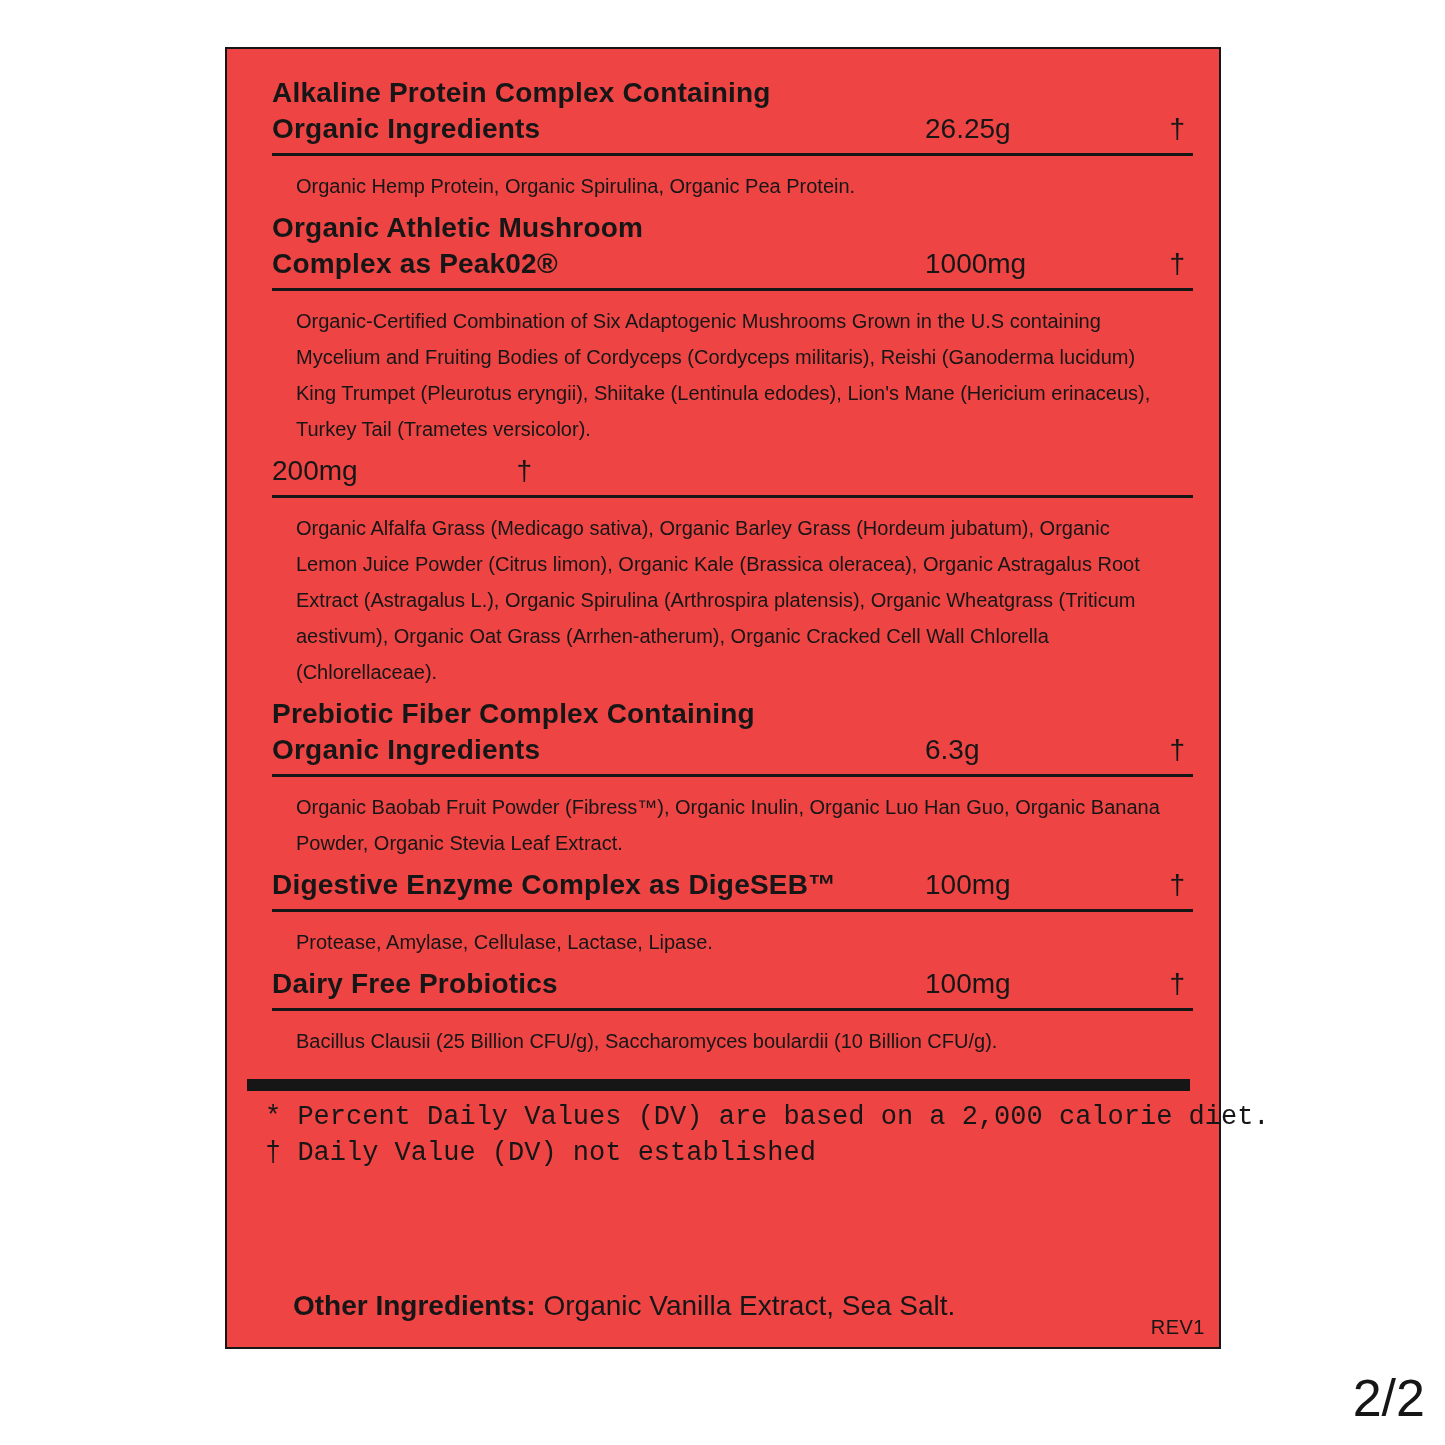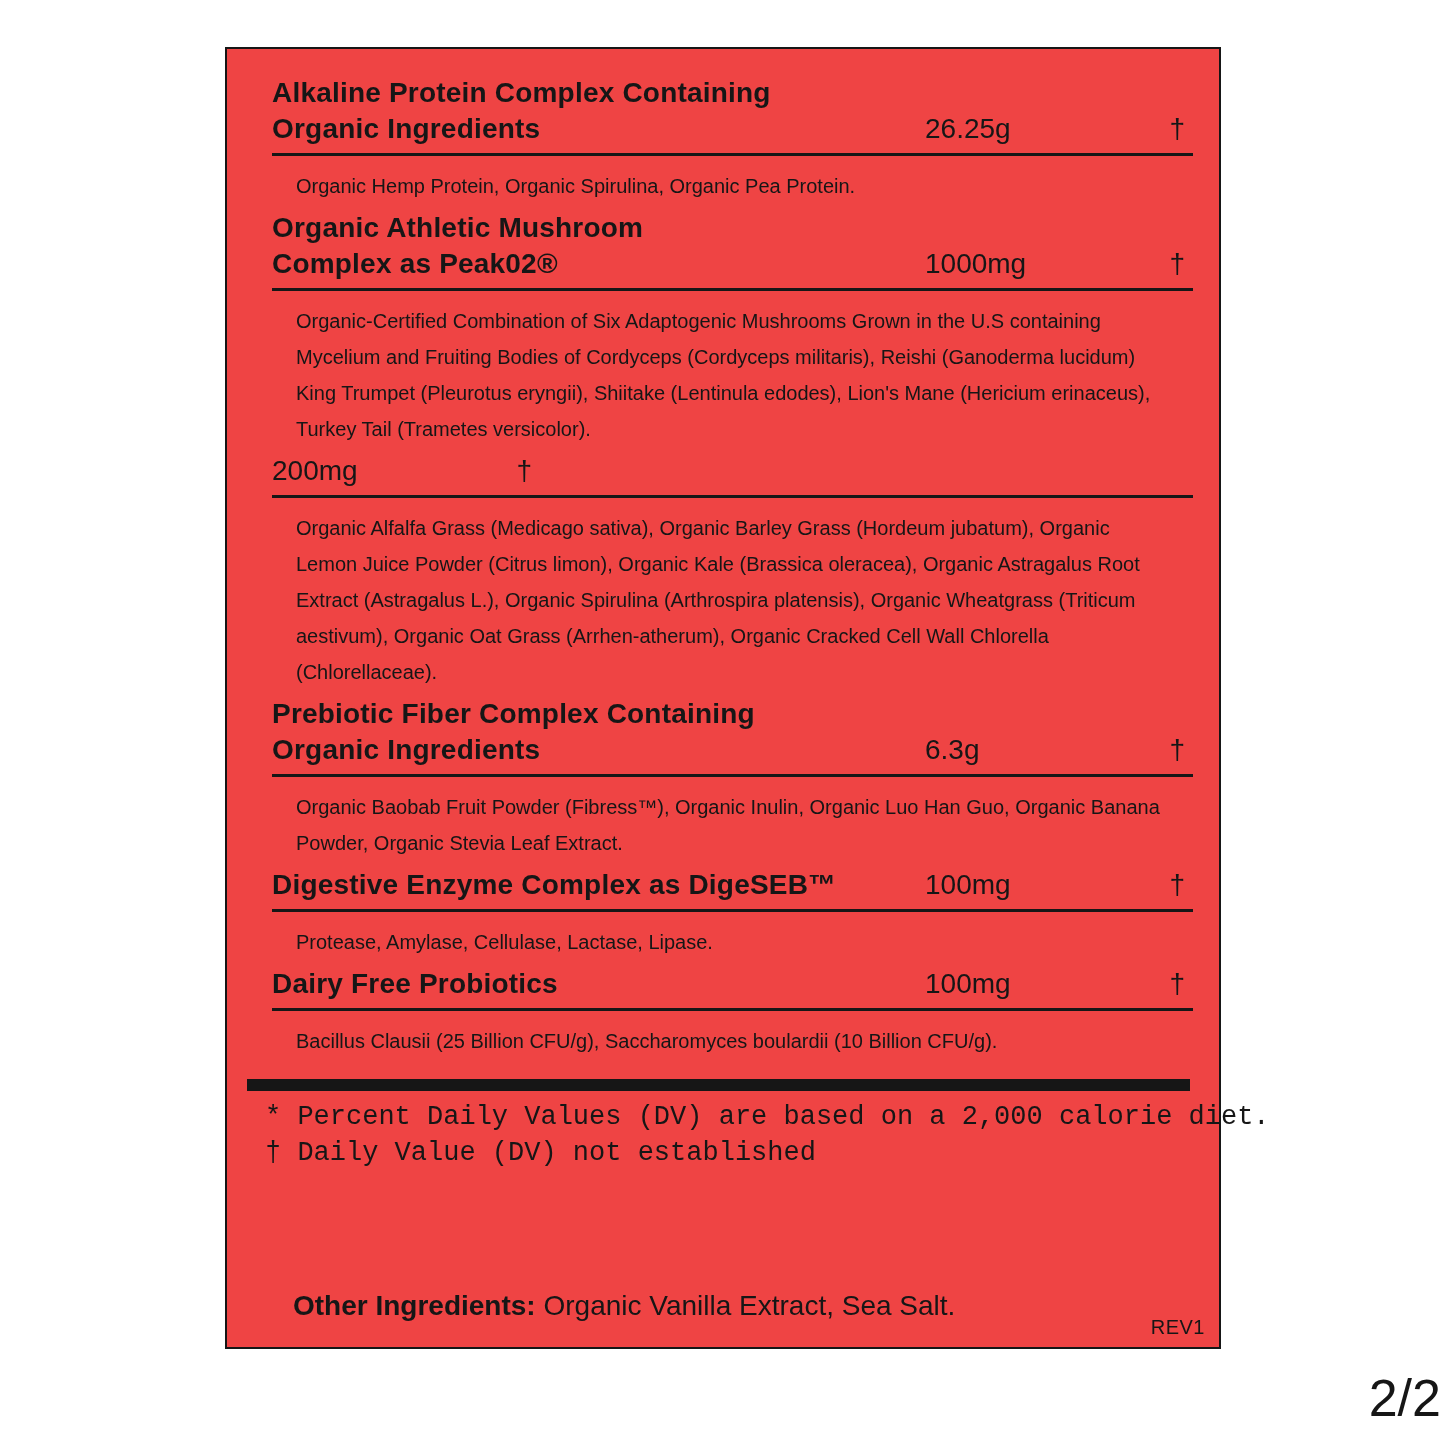--- a/index.html
+++ b/index.html
@@ -74,21 +74,21 @@
   .other-line {
     position: absolute;
     left: 265px; top: 1288px;
     font-size: 28px;
     line-height: 36px;
     margin-left: 28px;
   }
   .other-label { font-weight: 700; }
   .page-indicator {
     position: absolute;
-    right: 4px; top: 1370px;
+    right: 20px; top: 1370px;
     font-size: 52px;
     line-height: 56px;
   }
 </style>
 </head>
 <body>
 
 <div class="panel">
   <div class="panel-inner">
 

